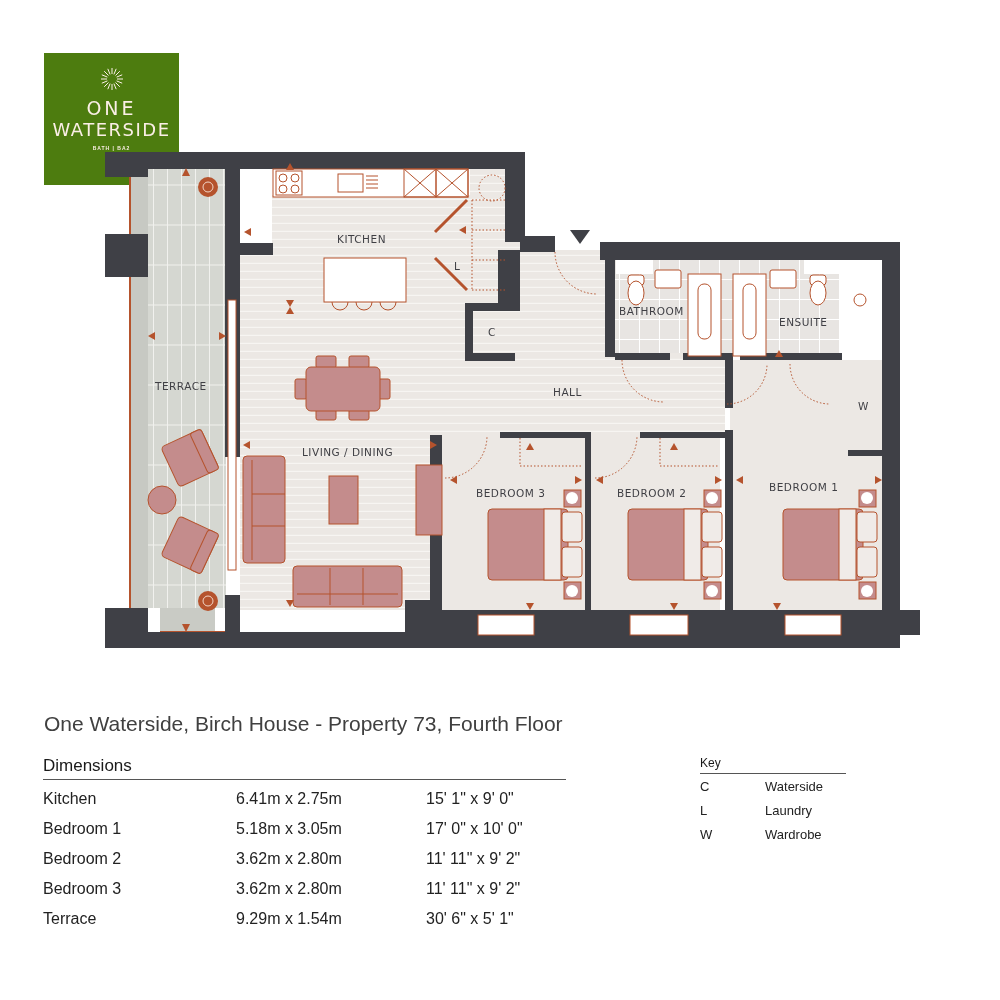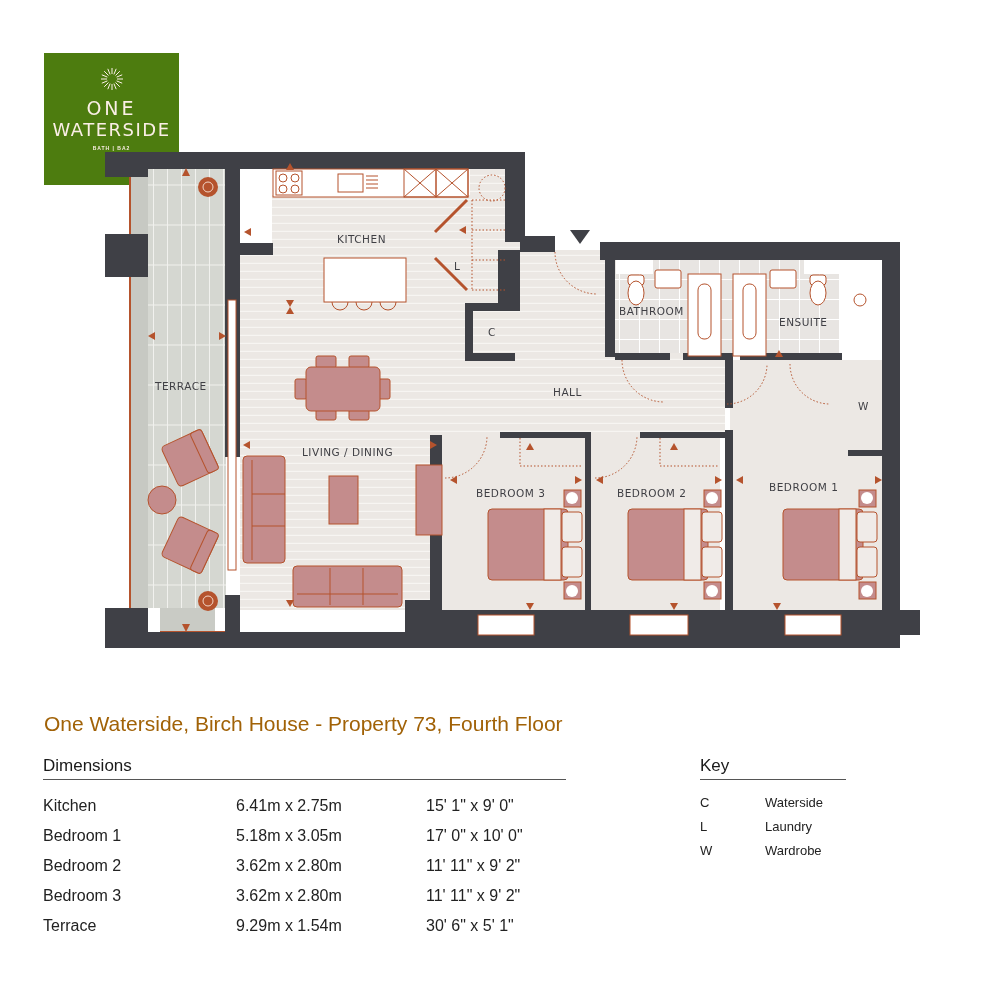--- a/index.html
+++ b/index.html
@@ -4,28 +4,28 @@
 <style>
   html, body { margin:0; padding:0; background:#ffffff; }
   body { width:1000px; height:1000px; position:relative; overflow:hidden; font-family:"Liberation Sans", sans-serif; color:#1a1a1a; }
   .logo { position:absolute; left:44px; top:8px; width:135px; height:132px; background:#4d7c0f; color:#fbefe6; text-align:center;margin-top:45px; }
   .logo .sun { position:absolute; left:56px; top:14px; width:24px; height:24px; }
   .logo .l1 { position:absolute; left:0; right:0; top:44px; font-size:19px; letter-spacing:3px; font-family:"DejaVu Sans", sans-serif; }
   .logo .l2 { position:absolute; left:0; right:0; top:66px; font-size:18px; letter-spacing:1.5px; font-family:"DejaVu Sans", sans-serif;text-align:center; }
   .logo .l3 { position:absolute; left:0; right:0; top:92px; font-size:5px; letter-spacing:1px; font-weight:bold; }
   .plan { position:absolute; left:0; top:140px; }
   .plan-label { font-family:"DejaVu Sans", sans-serif; font-size:10.5px; fill:#3f3f44; letter-spacing:0.5px; }
-  .title { position:absolute; left:44px; top:712px; font-size:21px; color:#a16207; }
+  .title { position:absolute; left:44px; top:712px; font-size:21px; color:#404040; }
   .dims { position:absolute; left:43px; top:756px; width:523px; }
-  .dims .hdr { font-size:17px; padding-bottom:3px; border-bottom:1px solid #555; margin-bottom:11px; }
+  .dims .hdr { font-size:17px; padding-bottom:3px; border-bottom:1px solid #555; margin-bottom:4px; }
   .row { display:flex; height:30px; align-items:center; font-size:16px; color:#222; }
   .row .c1 { width:193px; }
   .row .c2 { width:190px; }
   .key { position:absolute; left:700px; top:756px; width:146px; }
-  .key .hdr { font-size:17px; padding-bottom:3px; border-bottom:1px solid #555; margin-bottom:10px; }
+  .key .hdr { font-size:12px; padding-bottom:3px; border-bottom:1px solid #555; margin-bottom:0; }
   .krow { display:flex; height:24px; align-items:center; font-size:13px; color:#222; }
   .krow .k { width:65px; }
 </style>
 </head>
 <body>
 
 <div class="logo">
   <svg class="sun" viewBox="-12 -12 24 24">
     <g stroke="#fbefe6" stroke-width="1">
       <line x1="0" y1="-5" x2="0" y2="-11"></line>

